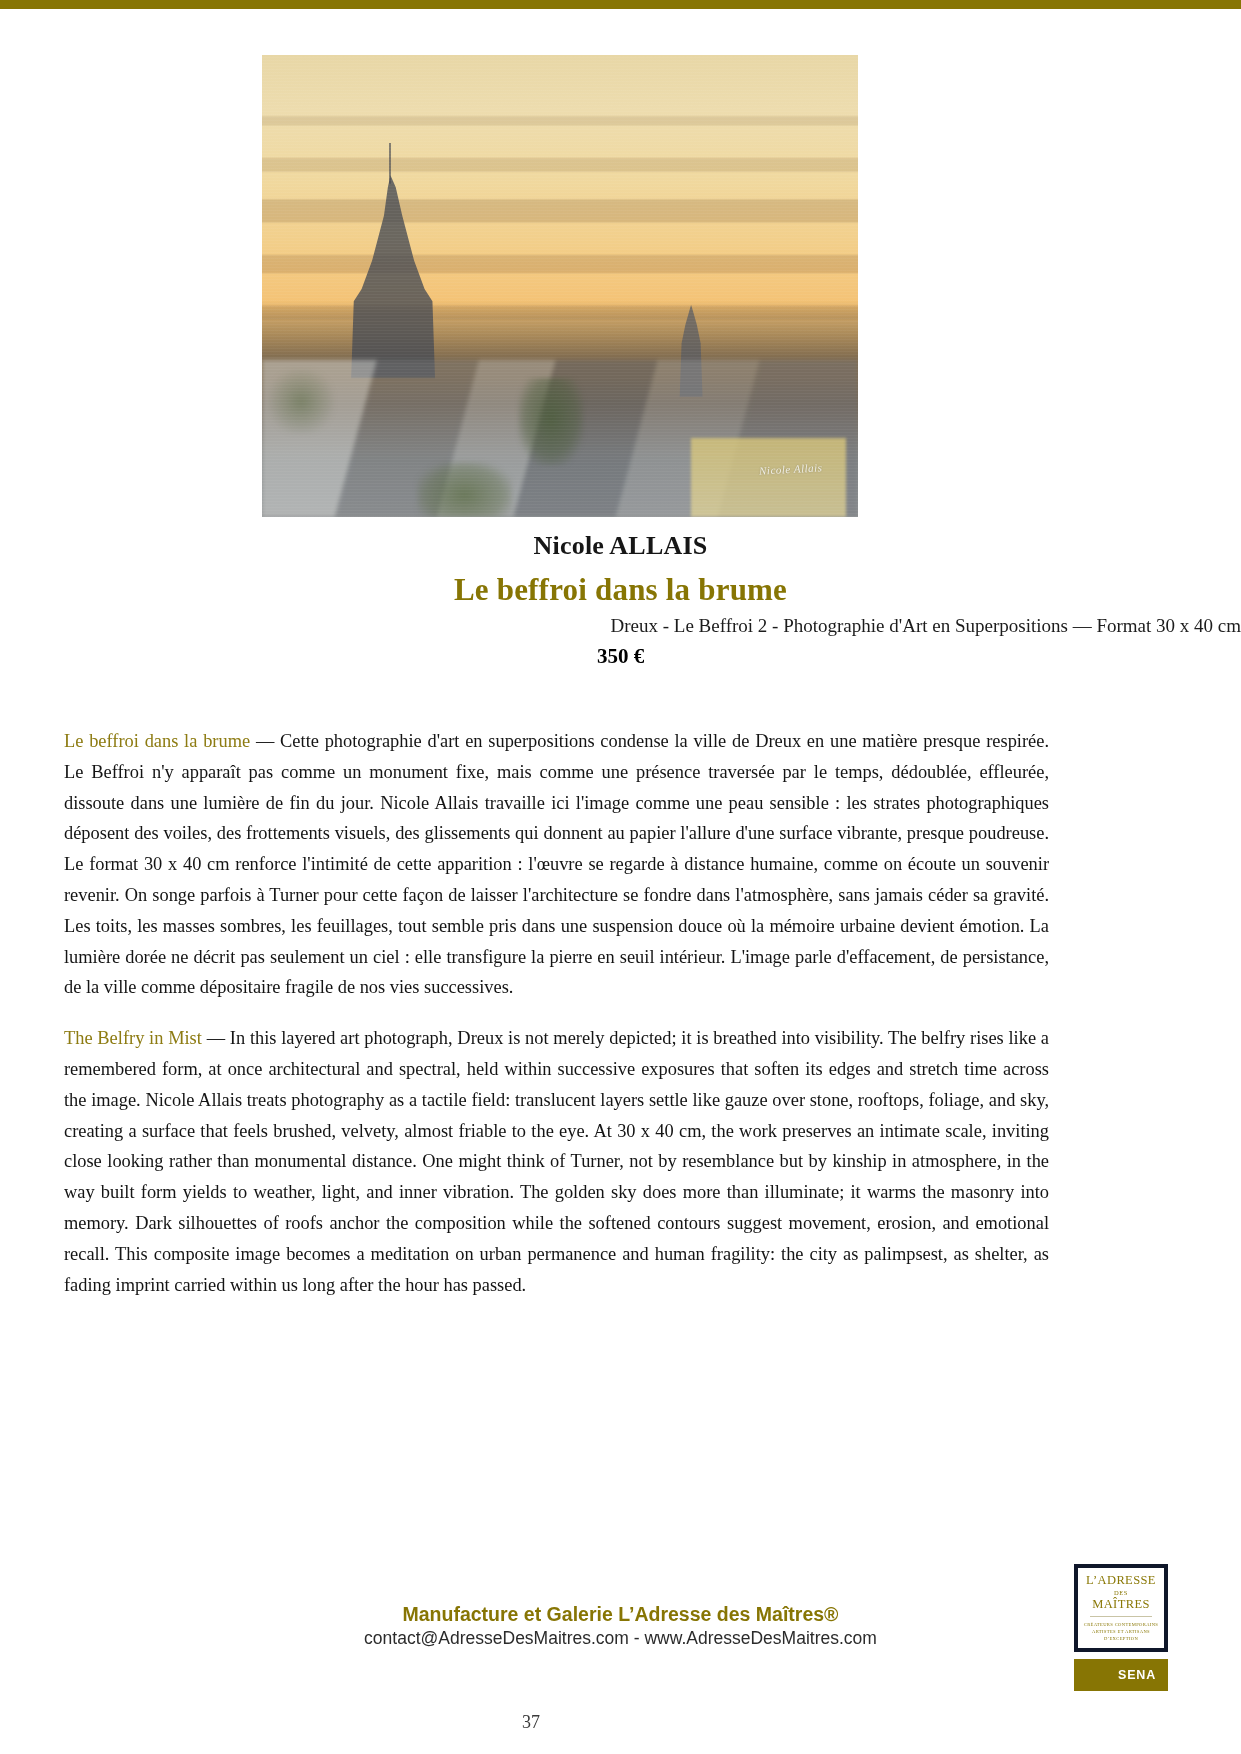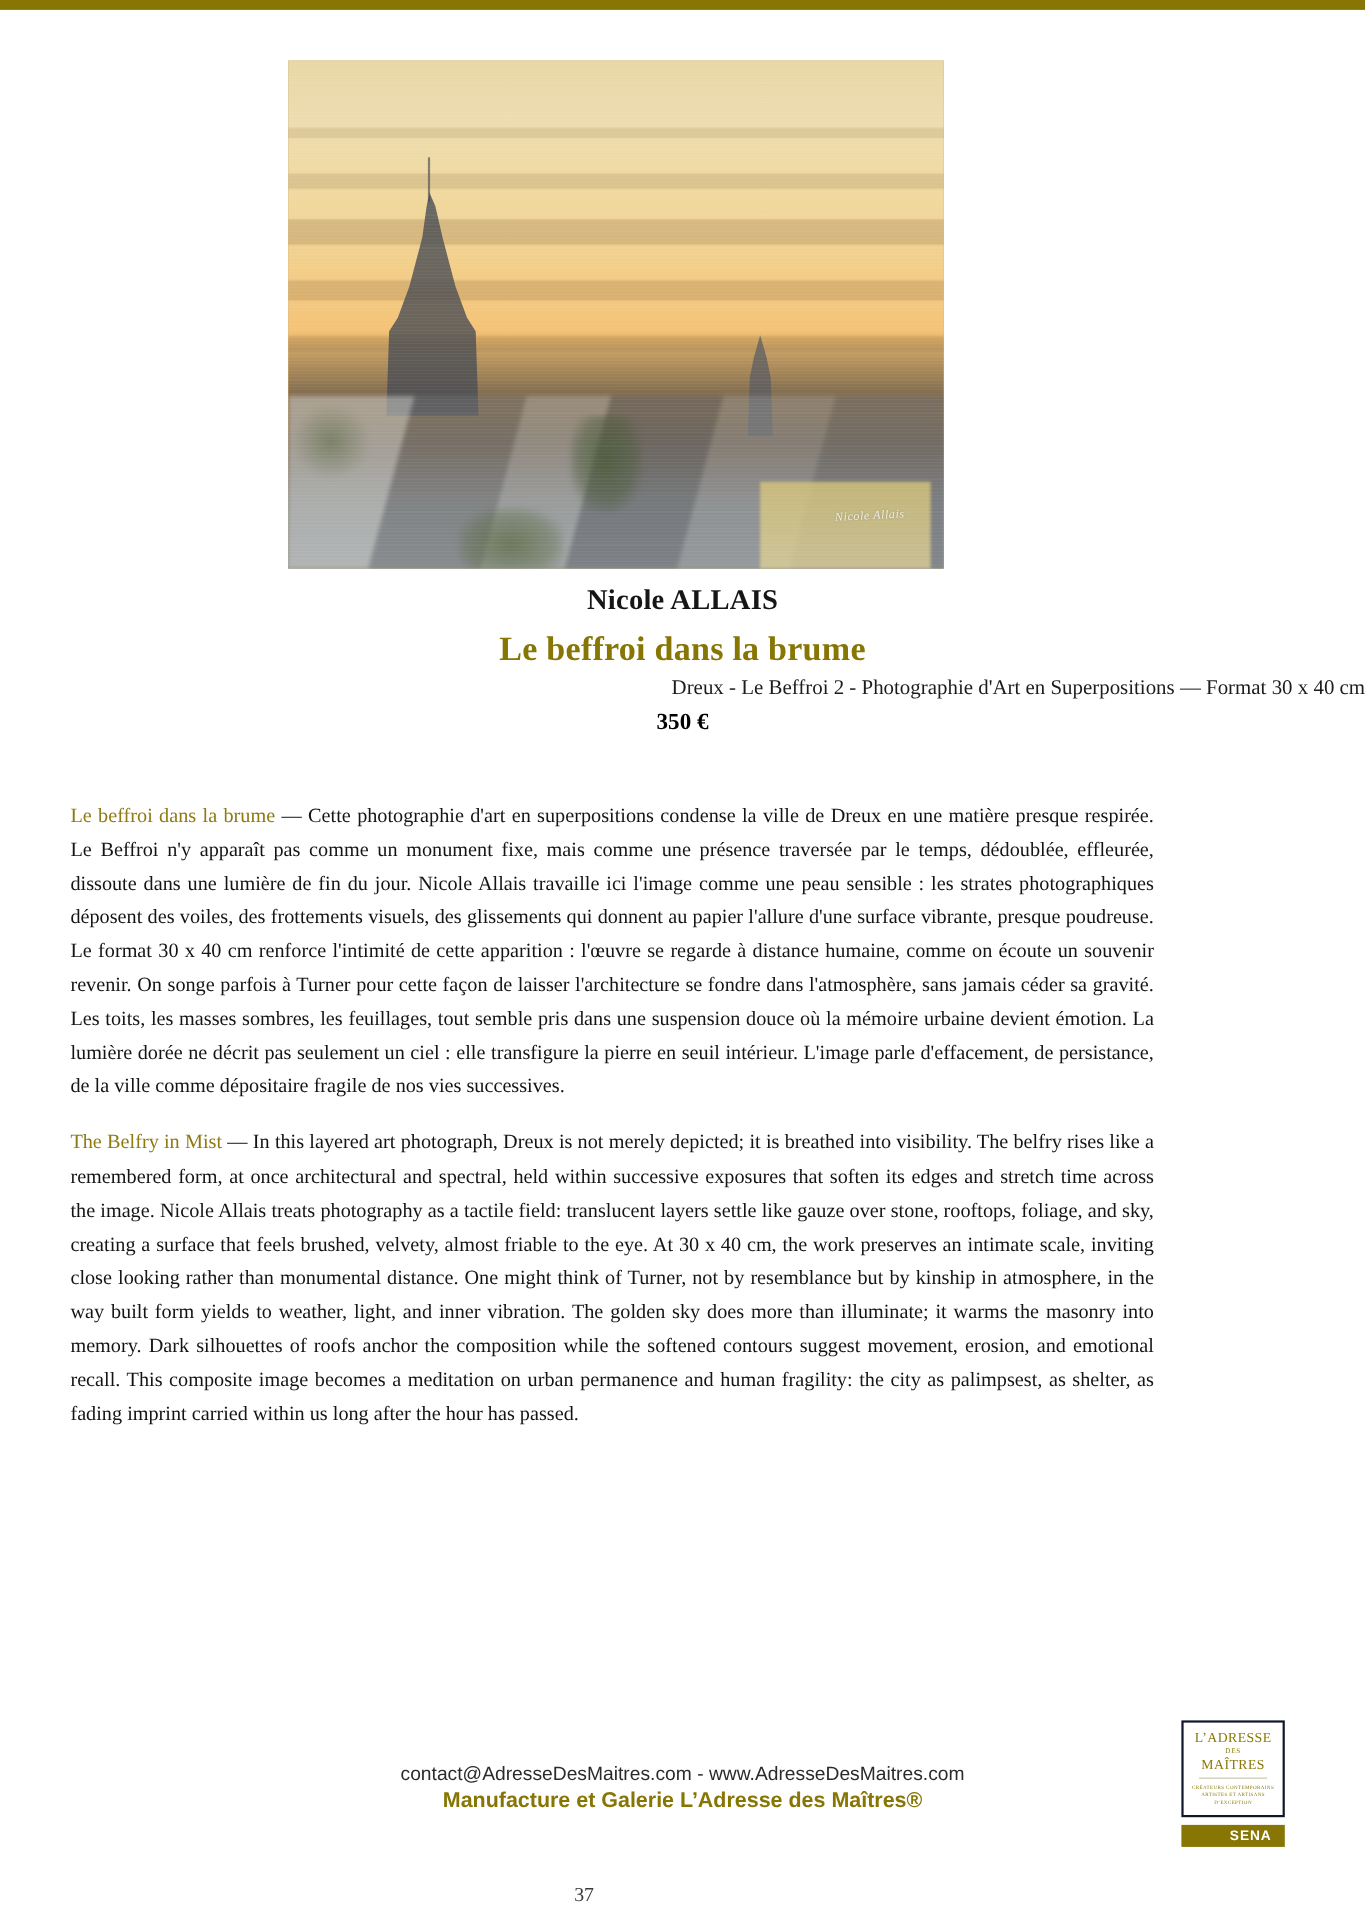--- a/index.html
+++ b/index.html
@@ -263,21 +263,21 @@
   
   .brand {
     position: absolute;
     right: 73px;
     top: 1564px;
     width: 94px;
   }
   .brand-card {
     width: 94px;
     height: 88px;
-    border: 2px solid #0f172a;
+    border: 4px solid #0f172a;
     background: #ffffff;
     display: flex;
     flex-direction: column;
     align-items: center;
     justify-content: center;
     padding: 4px 3px;
   }
   .brand-l1 {
     font-family: "Liberation Serif", serif;
     font-size: 12.5px;
@@ -309,21 +309,21 @@
     font-family: "Liberation Serif", serif;
     font-size: 4.6px;
     color: #8a7806;
     letter-spacing: .35px;
     line-height: 1.55;
     text-align: center;
   }
   .brand-sena {
     margin-top: 7px;
     width: 94px;
-    height: 20px;
+    height: 32px;
     background: #877504;
     color: #ffffff;
     font-family: "Liberation Sans", sans-serif;
     font-weight: bold;
     font-size: 12.5px;
     letter-spacing: .8px;
     display: flex;
     align-items: center;
     justify-content: center;
     padding-left: 32px;
@@ -357,22 +357,22 @@
 <div class="work-subtitle">Dreux - Le Beffroi 2 - Photographie d'Art en Superpositions — Format 30 x 40 cm</div>
 <div class="work-price">350 €</div>
 
 <div class="copy">
   <p class="para para-fr"><span class="lead">Le beffroi dans la brume</span><span> — </span><span>Cette photographie d'art en superpositions condense la ville de Dreux en une matière presque respirée. Le Beffroi n'y apparaît pas comme un monument fixe, mais comme une présence traversée par le temps, dédoublée, effleurée, dissoute dans une lumière de fin du jour. Nicole Allais travaille ici l'image comme une peau sensible : les strates photographiques déposent des voiles, des frottements visuels, des glissements qui donnent au papier l'allure d'une surface vibrante, presque poudreuse. Le format 30 x 40 cm renforce l'intimité de cette apparition : l'œuvre se regarde à distance humaine, comme on écoute un souvenir revenir. On songe parfois à Turner pour cette façon de laisser l'architecture se fondre dans l'atmosphère, sans jamais céder sa gravité. Les toits, les masses sombres, les feuillages, tout semble pris dans une suspension douce où la mémoire urbaine devient émotion. La lumière dorée ne décrit pas seulement un ciel : elle transfigure la pierre en seuil intérieur. L'image parle d'effacement, de persistance, de la ville comme dépositaire fragile de nos vies successives.</span></p>
 
   <p class="para para-en"><span class="lead">The Belfry in Mist</span><span> — </span><span>In this layered art photograph, Dreux is not merely depicted; it is breathed into visibility. The belfry rises like a remembered form, at once architectural and spectral, held within successive exposures that soften its edges and stretch time across the image. Nicole Allais treats photography as a tactile field: translucent layers settle like gauze over stone, rooftops, foliage, and sky, creating a surface that feels brushed, velvety, almost friable to the eye. At 30 x 40 cm, the work preserves an intimate scale, inviting close looking rather than monumental distance. One might think of Turner, not by resemblance but by kinship in atmosphere, in the way built form yields to weather, light, and inner vibration. The golden sky does more than illuminate; it warms the masonry into memory. Dark silhouettes of roofs anchor the composition while the softened contours suggest movement, erosion, and emotional recall. This composite image becomes a meditation on urban permanence and human fragility: the city as palimpsest, as shelter, as fading imprint carried within us long after the hour has passed.</span></p>
 </div>
 
 <div class="footer">
+  <div class="f-line f-gold-bold">Manufacture et Galerie L’Adresse des Maîtres®</div>
   <div class="f-line f-dark">contact@AdresseDesMaitres.com - www.AdresseDesMaitres.com</div>
-  <div class="f-line f-gold-bold">Manufacture et Galerie L’Adresse des Maîtres®</div>
 </div>
 
 <div class="page-num">37</div>
 
 <div class="brand">
   <div class="brand-card">
     <div class="brand-l1">L’ADRESSE</div>
     <div class="brand-l2">DES</div>
     <div class="brand-l3">MAÎTRES</div>
     <div class="brand-rule"></div>

